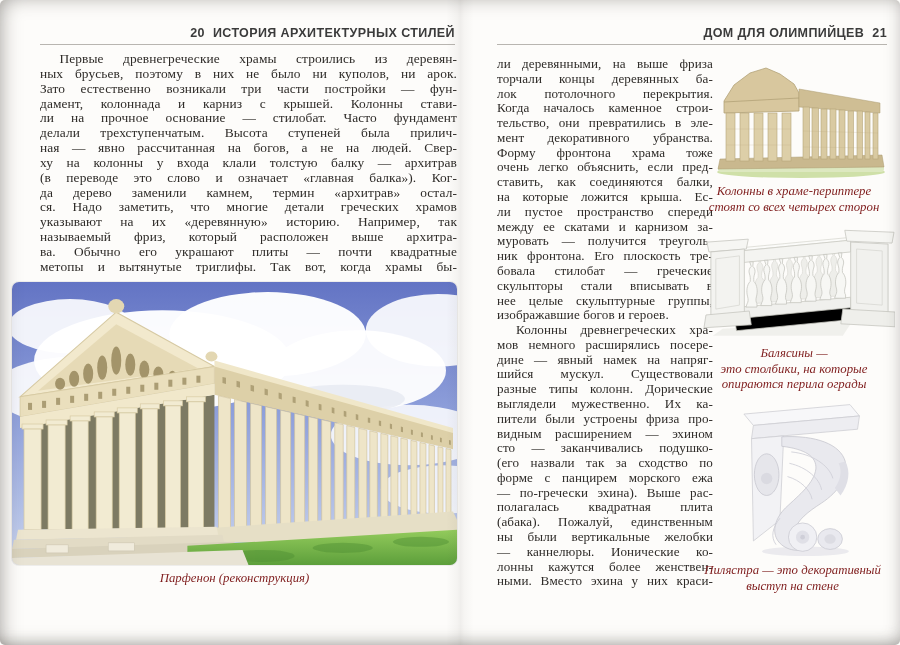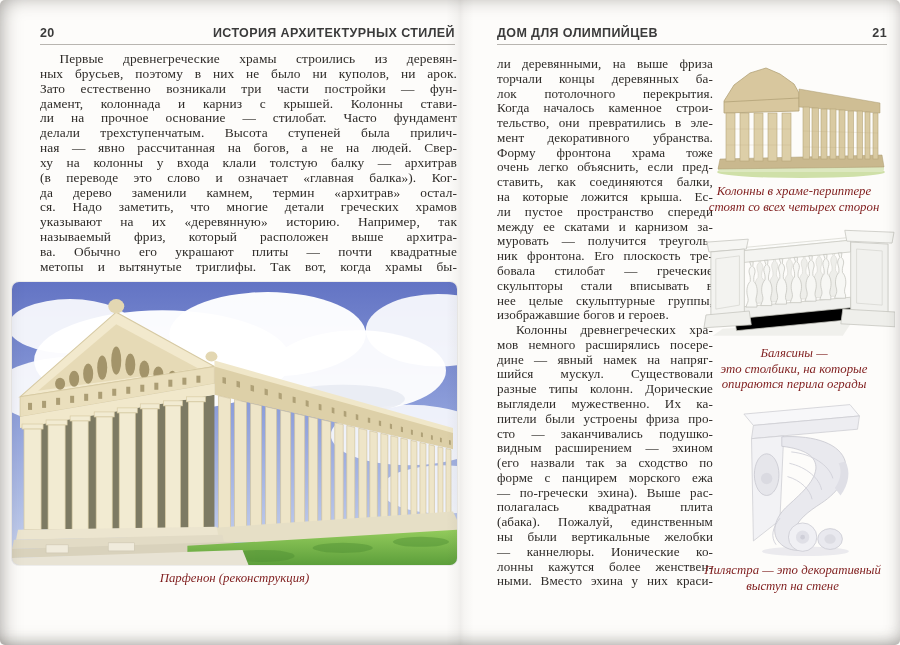--- a/index.html
+++ b/index.html
@@ -2,21 +2,21 @@
 <html><head>
 <meta charset="utf-8">
 <style>
   html,body{margin:0;padding:0;background:#ffffff;}
   .scan{position:relative;width:900px;height:645px;background:#fdfcfa;overflow:hidden;
         font-family:"Liberation Serif",serif;color:#2e2b28;}
   .page{position:absolute;top:0;height:645px;}
   .page.left{left:0;width:460px;}
   .page.right{left:460px;width:440px;}
 
-  .pghead{position:absolute;top:20px;height:20px;display:flex;justify-content:space-between;
+  .pghead{position:absolute;top:20px;height:20px;display:flex;justify-content:flex-end;
           align-items:flex-end;padding-bottom:4px;border-bottom:1px solid #b8b5b0;
           font-family:"Liberation Sans",sans-serif;font-weight:bold;font-size:12.5px;
           letter-spacing:.4px;color:#3b3b3b;gap:8px;}
   .page.left  .pghead{left:40px;right:5px;}
   .page.right .pghead{left:37px;right:13px;}
 
   .para .tline{text-align:justify;text-align-last:justify;letter-spacing:.1px;}
   .para.para-end .tline:last-child{text-align-last:left;}
   .para.indent-first .tline:first-child{text-indent:1.45em;}
 
@@ -255,22 +255,22 @@
           <div class="tline">изображавшие богов и героев.</div>
         </div>
       <div class="para indent-first">
           <div class="tline">Колонны древнегреческих хра-</div>
           <div class="tline">мов немного расширялись посере-</div>
           <div class="tline">дине — явный намек на напряг-</div>
           <div class="tline">шийся мускул. Существовали</div>
           <div class="tline">разные типы колонн. Дорические</div>
           <div class="tline">выглядели мужественно. Их ка-</div>
           <div class="tline">пители были устроены фриза про-</div>
+          <div class="tline">видным расширением — эхином</div>
           <div class="tline">сто — заканчивались подушко-</div>
-          <div class="tline">видным расширением — эхином</div>
           <div class="tline">(его назвали так за сходство по</div>
           <div class="tline">форме с панцирем морского ежа</div>
           <div class="tline">— по-гречески эхина). Выше рас-</div>
           <div class="tline">полагалась квадратная плита</div>
           <div class="tline">(абака). Пожалуй, единственным</div>
           <div class="tline">ны были вертикальные желобки</div>
           <div class="tline">— каннелюры. Ионические ко-</div>
           <div class="tline">лонны кажутся более женствен-</div>
           <div class="tline">ными. Вместо эхина у них краси-</div>
         </div>

